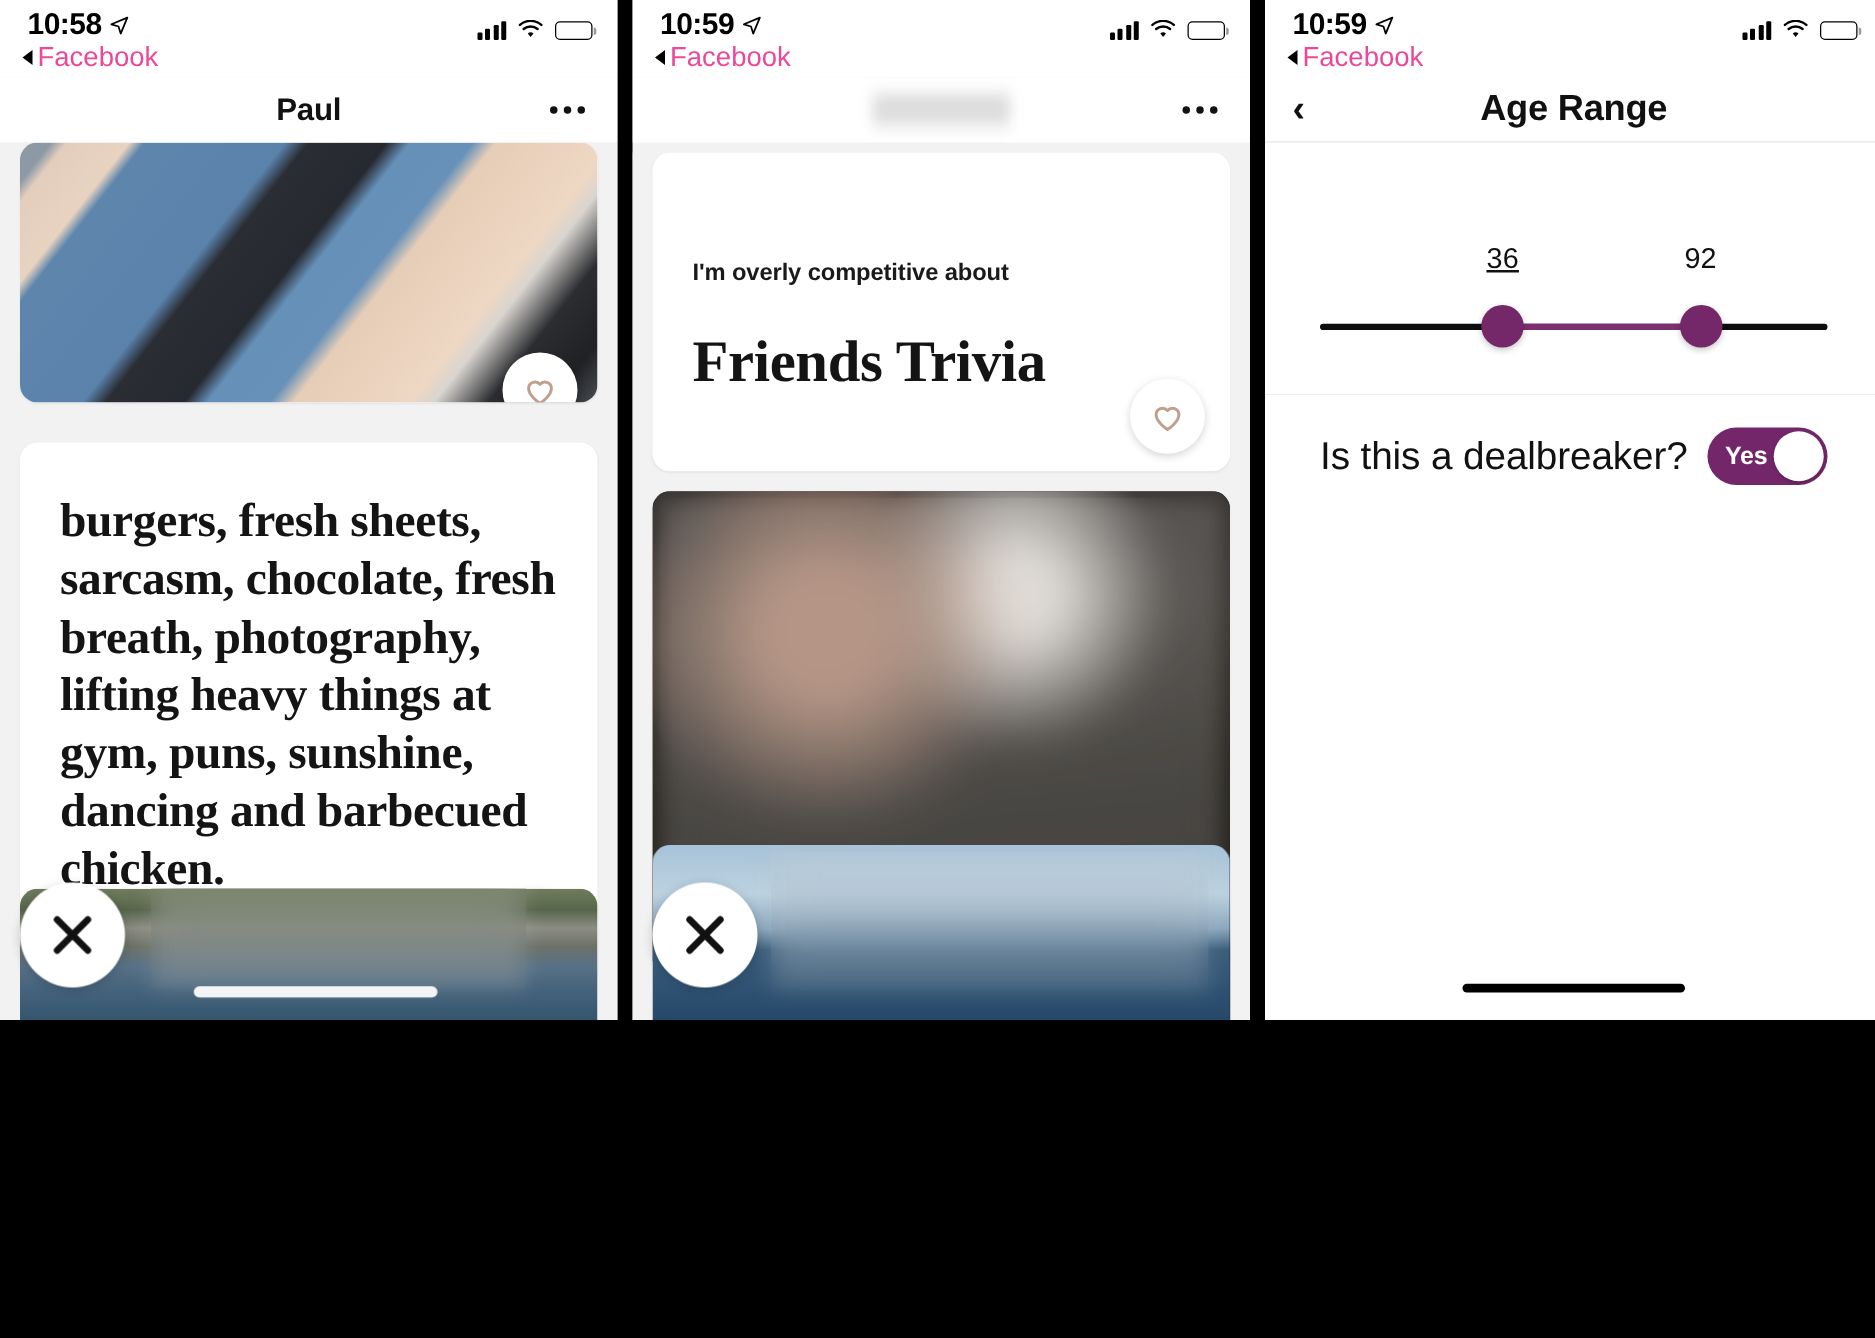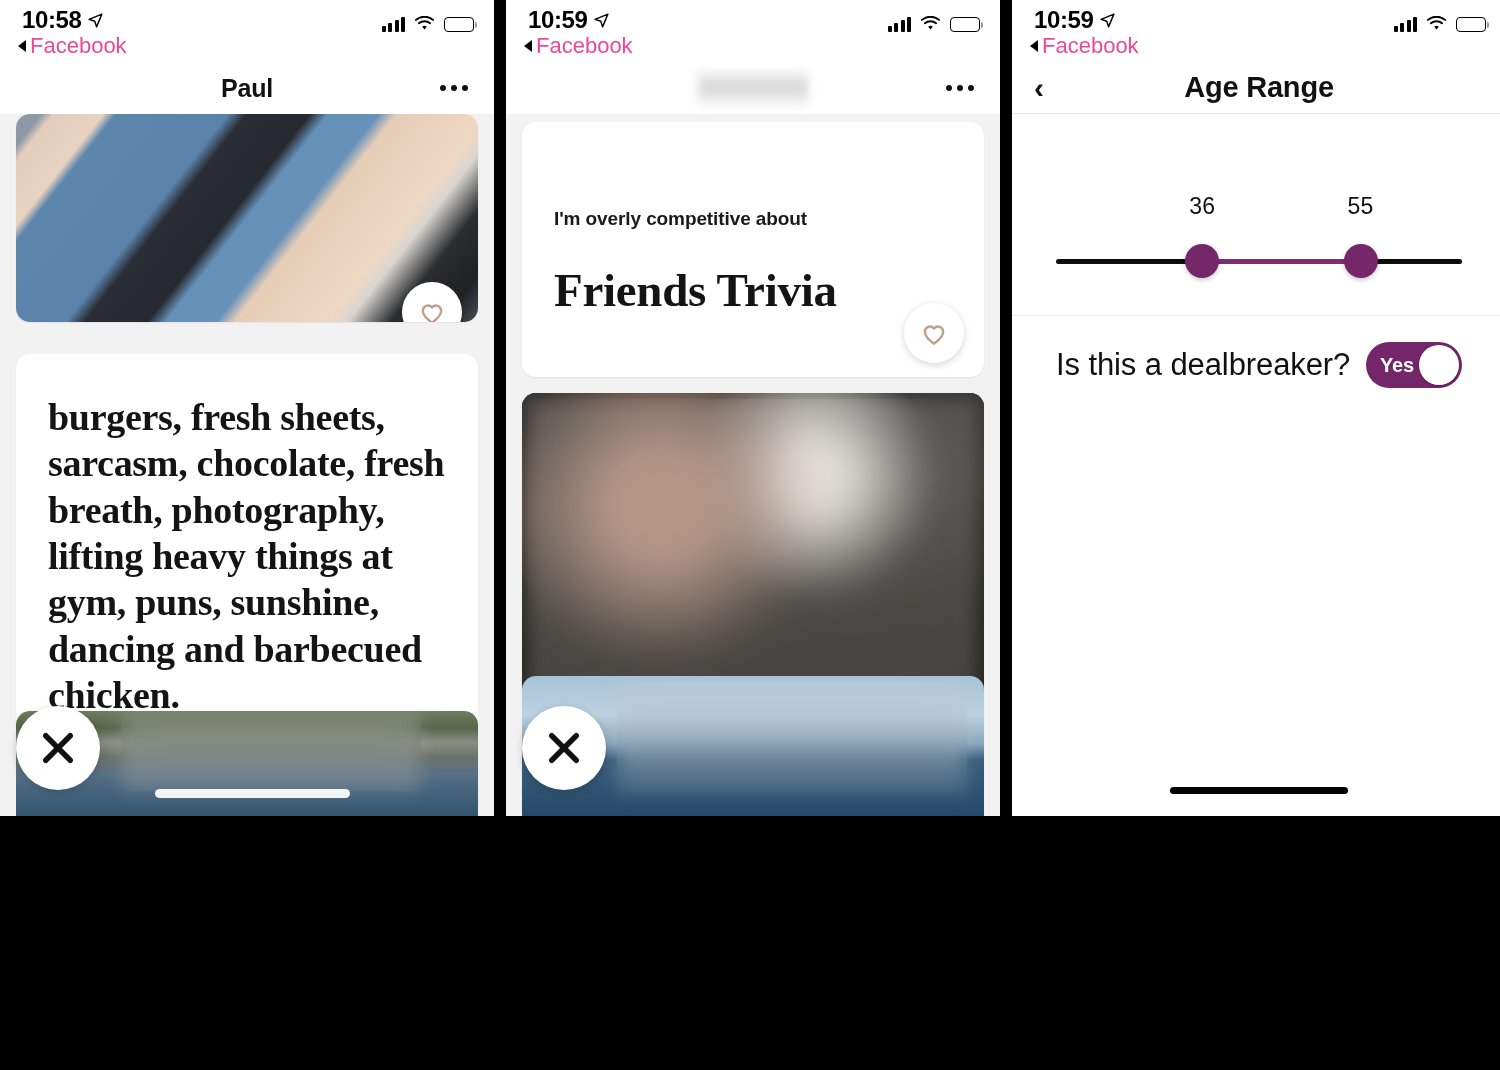--- a/index.html
+++ b/index.html
@@ -471,22 +471,22 @@
 
     <div class="navbar bordered">
       <span class="nav-back">‹</span>
       <span class="nav-title large">Age Range</span>
     </div>
 
     <div class="settings-body">
 
       <div class="slider-section">
         <div class="slider-values">
-          <span class="slider-value" style="left:36%;">36</span>
-          <span class="slider-value" style="left:75%;">55</span>
+          <span class="slider-value" style="left:36%;text-decoration:underline;">36</span>
+          <span class="slider-value" style="left:75%;">92</span>
         </div>
         <div class="slider-track-wrap">
           <div class="track-base"></div>
           <div class="track-active" style="left:36%; width:39%;"></div>
           <div class="knob" style="left:36%;"></div>
           <div class="knob" style="left:75%;"></div>
         </div>
       </div>
 
       <div class="dealbreaker-row">

